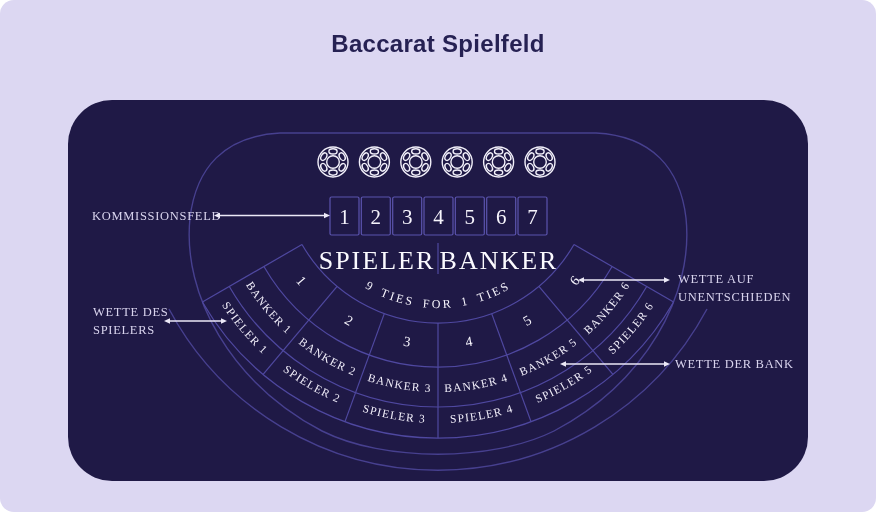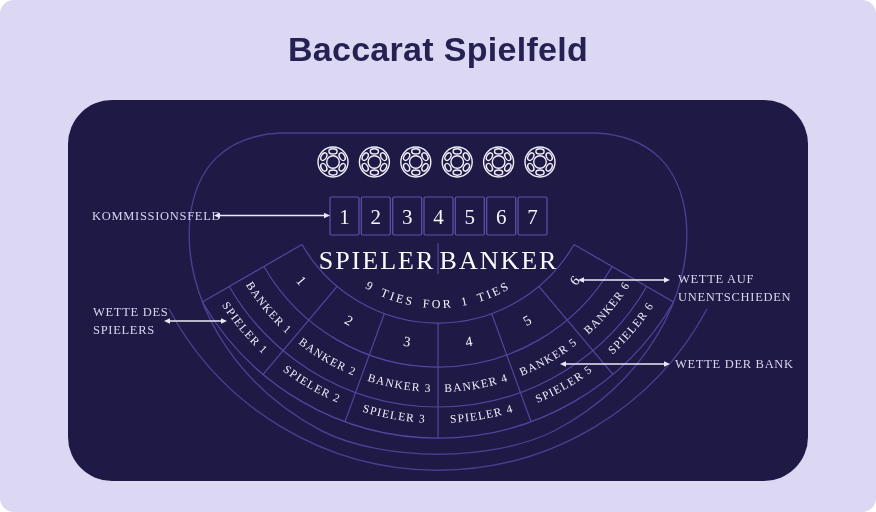--- a/index.html
+++ b/index.html
@@ -4,21 +4,21 @@
 <style>
   html,body{margin:0;padding:0;background:#ffffff;}
   .card{
     position:relative;width:876px;height:512px;background:#dcd7f2;
     border-radius:14px;overflow:hidden;
     font-family:"Liberation Serif", serif;
   }
   .title{
     position:absolute;top:30px;left:0;width:876px;text-align:center;
     font-family:"Liberation Sans", sans-serif;font-weight:700;
-    font-size:34px;letter-spacing:.3px;color:#262153;
+    font-size:24px;letter-spacing:.3px;color:#262153;
   }
   .panel{
     position:absolute;left:68px;top:100px;width:740px;height:381px;
     background:#1f1946;border-radius:44px;
   }
   .panel svg{position:absolute;left:0;top:0;}
   
   .rail{fill:none;stroke:#47408f;stroke-width:1.4;}
   .ring{fill:none;stroke:#4f48a0;stroke-width:1.2;}
   .box{fill:none;stroke:#5b54ae;stroke-width:1.2;}

